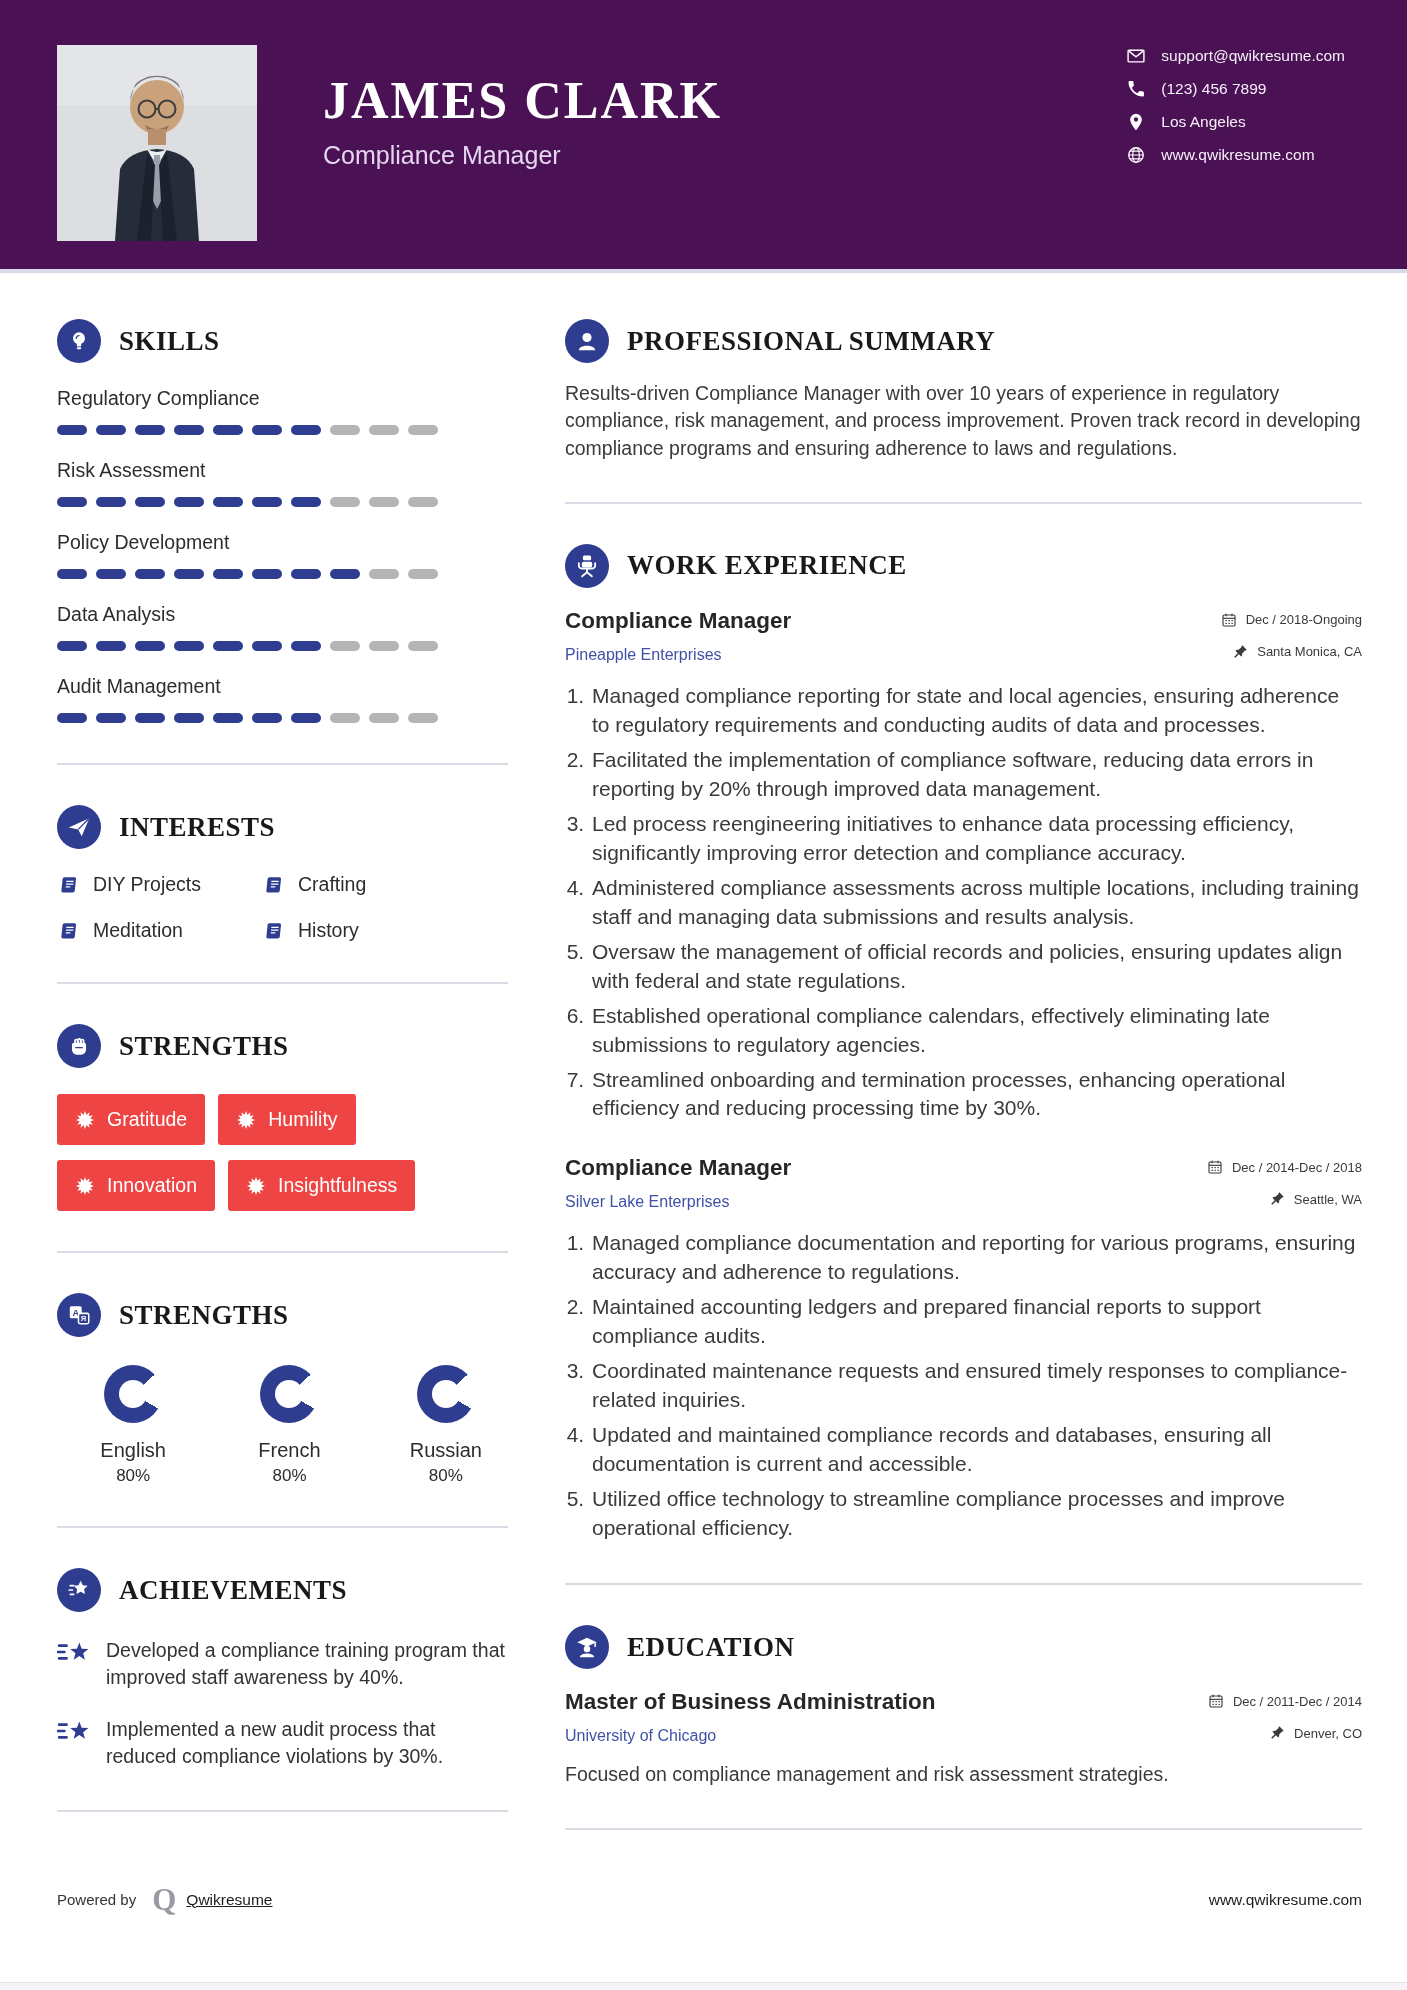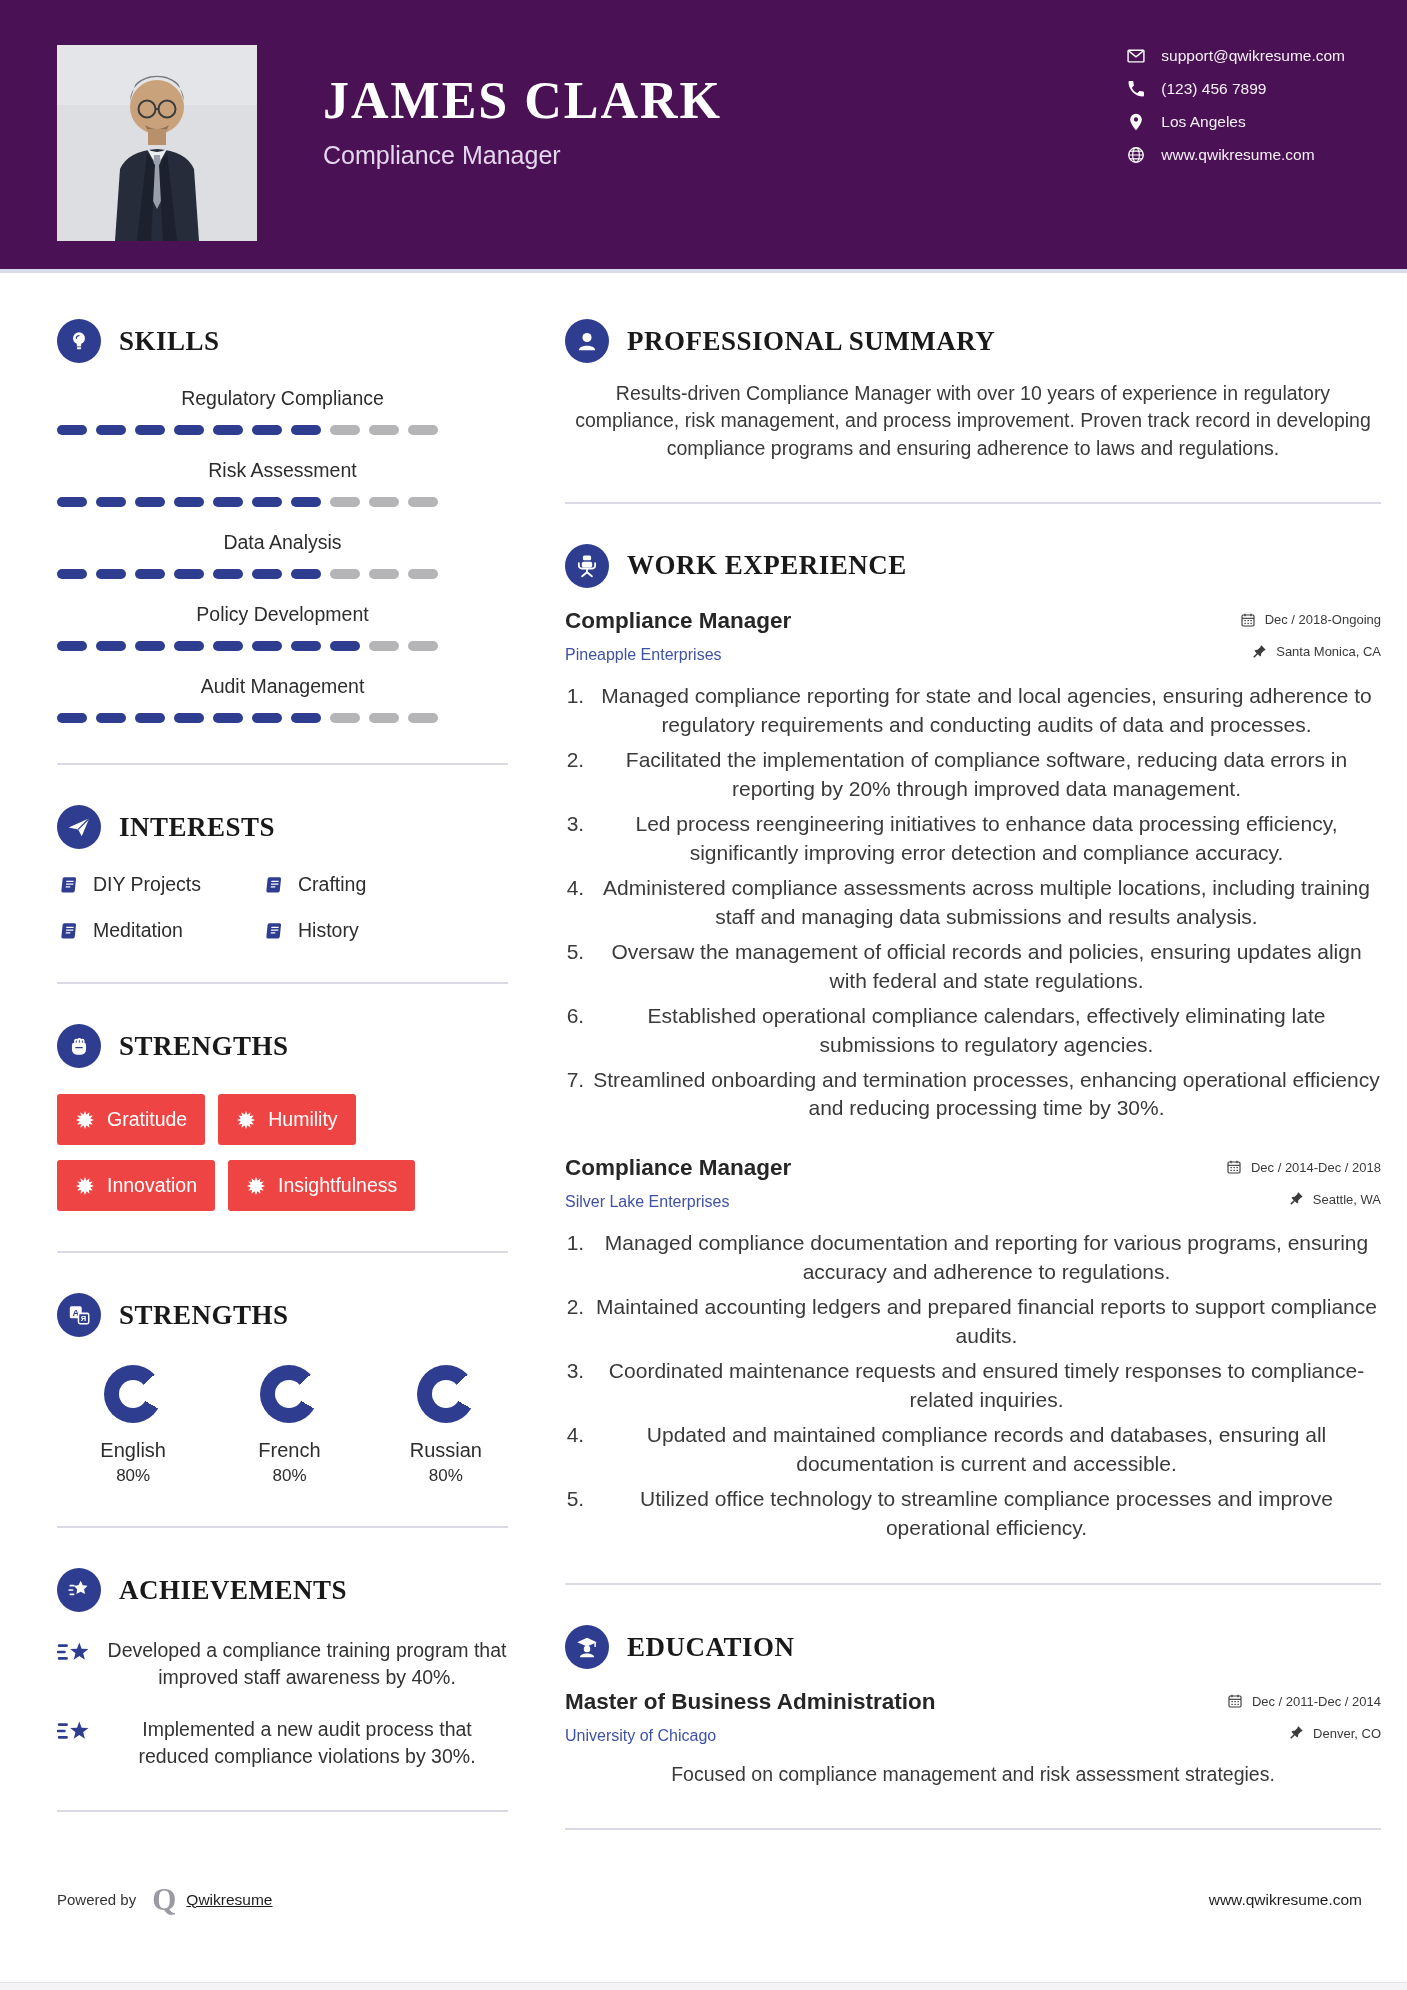--- a/index.html
+++ b/index.html
@@ -12,21 +12,21 @@
   .id-block{margin:74px 7px 0 66px;}
   .name{font-family:"Liberation Serif",serif;font-size:52px;font-weight:700;color:#ffffff;
         letter-spacing:2px;margin:0;line-height:1.05;}
   .role{font-size:25px;color:#e5d6ef;margin-top:12px;}
   .contact-block{margin:46px 62px 0 auto;}
   .contact-row{display:flex;align-items:center;margin-bottom:13px;}
   .contact-row .icn{width:20px;height:20px;margin-right:15px;display:inline-flex;}
   .contact-row .icn svg{width:20px;height:20px;}
   .contact-text{font-size:15.5px;color:#f6f0f9;}
   
-  .columns{display:flex;padding:46px 26px 0 57px;box-sizing:border-box;text-align:center;}
+  .columns{display:flex;padding:46px 45px 0 57px;box-sizing:border-box;}
   .left{width:451px;flex:none;}
   .right{flex:1;margin-left:57px;min-width:0;}
   .sec-head{display:flex;align-items:center;gap:18px;}
   .sec-icon{width:44px;height:44px;border-radius:50%;background:#2e3d8f;flex:none;
             display:flex;align-items:center;justify-content:center;}
   .sec-icon svg{width:26px;height:26px;}
   .sec-title{font-family:"Liberation Serif",serif;font-size:27px;font-weight:700;
              color:#191919;letter-spacing:.5px;margin:0;}
   hr.divider{border:none;border-top:2px solid #d9dae3;margin:40px 0;}
   
@@ -185,45 +185,45 @@
               <span class="pill fill"></span>
               <span class="pill fill"></span>
               <span class="pill fill"></span>
               <span class="pill fill"></span>
               <span class="pill"></span>
               <span class="pill"></span>
               <span class="pill"></span>
             </div>
           </div>
           <div class="skill">
+            <div class="skill-label">Policy Development</div>
+            <div class="skill-bar">
+              <span class="pill fill"></span>
+              <span class="pill fill"></span>
+              <span class="pill fill"></span>
+              <span class="pill fill"></span>
+              <span class="pill fill"></span>
+              <span class="pill fill"></span>
+              <span class="pill fill"></span>
+              <span class="pill fill"></span>
+              <span class="pill"></span>
+              <span class="pill"></span>
+            </div>
+          </div>
+          <div class="skill">
             <div class="skill-label">Data Analysis</div>
             <div class="skill-bar">
               <span class="pill fill"></span>
               <span class="pill fill"></span>
               <span class="pill fill"></span>
               <span class="pill fill"></span>
               <span class="pill fill"></span>
               <span class="pill fill"></span>
               <span class="pill fill"></span>
               <span class="pill"></span>
-              <span class="pill"></span>
-              <span class="pill"></span>
-            </div>
-          </div>
-          <div class="skill">
-            <div class="skill-label">Policy Development</div>
-            <div class="skill-bar">
-              <span class="pill fill"></span>
-              <span class="pill fill"></span>
-              <span class="pill fill"></span>
-              <span class="pill fill"></span>
-              <span class="pill fill"></span>
-              <span class="pill fill"></span>
-              <span class="pill fill"></span>
-              <span class="pill fill"></span>
               <span class="pill"></span>
               <span class="pill"></span>
             </div>
           </div>
           <div class="skill">
             <div class="skill-label">Audit Management</div>
             <div class="skill-bar">
               <span class="pill fill"></span>
               <span class="pill fill"></span>
               <span class="pill fill"></span>

